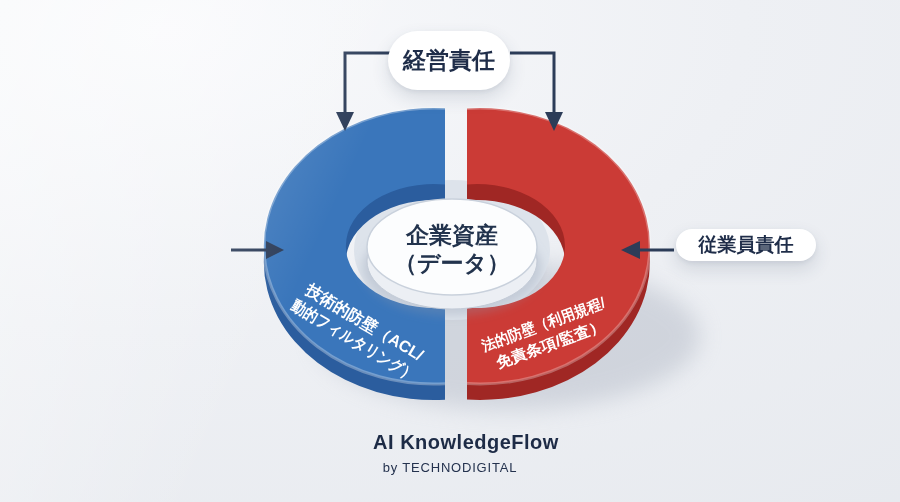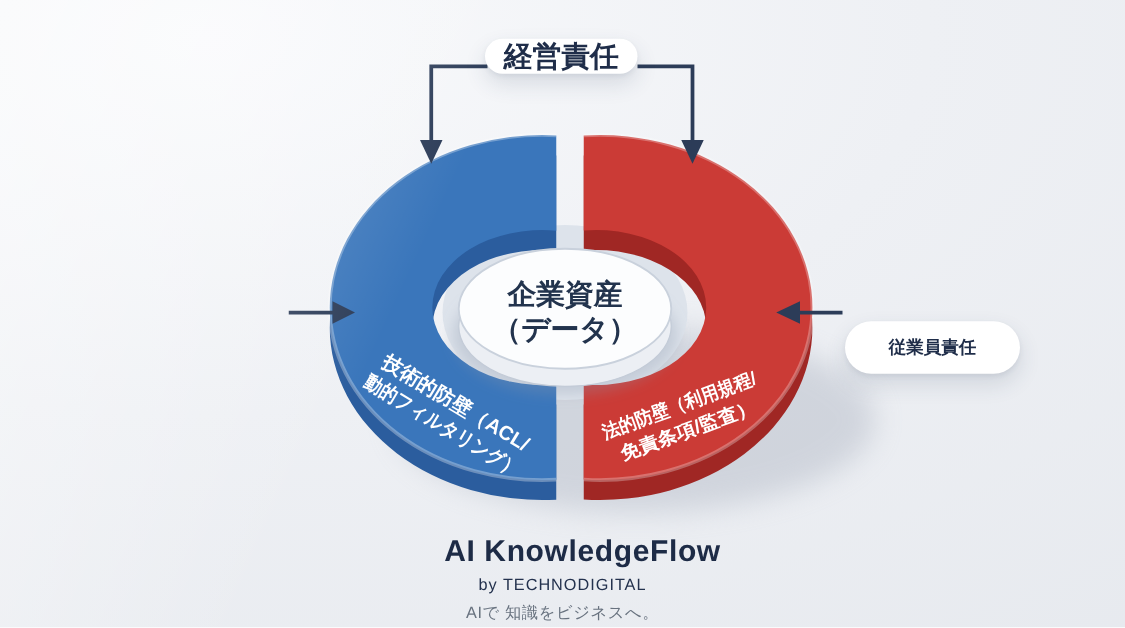--- a/index.html
+++ b/index.html
@@ -15,27 +15,27 @@
   svg{position:absolute;inset:0;}
   svg text{font-family:"Liberation Sans","DejaVu Sans",sans-serif;}
   .ring-label{font-weight:700;fill:#ffffff;}
   .center-label{font-weight:700;fill:#22334d;}
   .pill{
     position:absolute;display:flex;align-items:center;justify-content:center;
     background:#ffffff;border-radius:999px;color:#1f2d49;font-weight:700;
     box-shadow:0 8px 18px rgba(45,62,95,.14), 0 2px 4px rgba(45,62,95,.08);
     z-index:3;white-space:nowrap;
   }
-  .pill-top{left:388px;top:31px;width:122px;height:28px;font-size:23px;}
+  .pill-top{left:388px;top:31px;width:122px;height:59px;font-size:23px;}
   .pill-left{left:93px;top:229px;width:136px;height:42px;font-size:21px;}
-  .pill-right{left:676px;top:229px;width:140px;height:42px;font-size:14px;margin-top:28px;}
+  .pill-right{left:676px;top:229px;width:140px;height:32px;font-size:19px;}
   .branding{
     position:absolute;left:0;top:427px;width:900px;text-align:center;z-index:3;
   }
-  .branding .title{font-size:24px;font-weight:700;color:#1d2b46;letter-spacing:.5px;line-height:30px;margin-left:32px;}
+  .branding .title{font-size:20px;font-weight:700;color:#1d2b46;letter-spacing:.5px;line-height:30px;margin-left:32px;}
   .branding .byline{font-size:13px;font-weight:400;color:#24324e;letter-spacing:.8px;margin-top:3px;}
   .branding .tagline{font-size:13px;font-weight:400;color:#68727f;margin-top:6px;letter-spacing:.5px;}
 </style>
 </head>
 <body>
 
 <div class="canvas">
 
   <svg width="900" height="502" viewBox="0 0 900 502">
     <defs>
@@ -89,16 +89,15 @@
   <div class="pill pill-top">
     <span>経営責任</span>
   </div>
   <div class="pill pill-right">
     <span>従業員責任</span>
   </div>
 
   <div class="branding">
     <div class="title">AI KnowledgeFlow</div>
     <div class="byline">by TECHNODIGITAL</div>
-    <div class="tagline">AIで 知識をビジネスへ。</div>
   </div>
 
 </div>
 
 </body></html>

